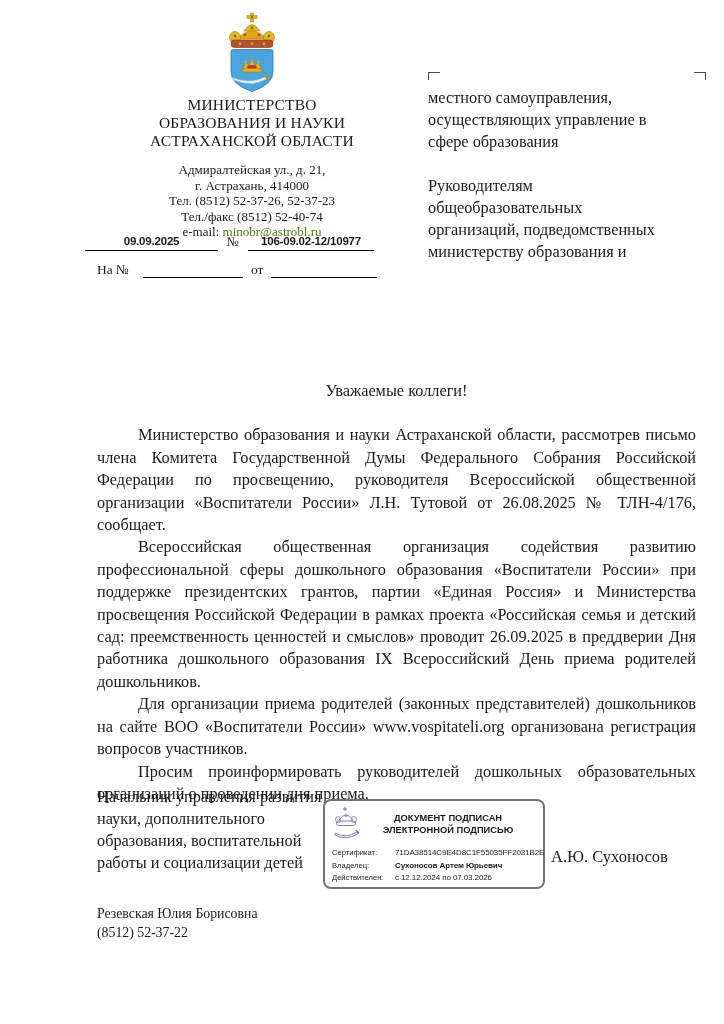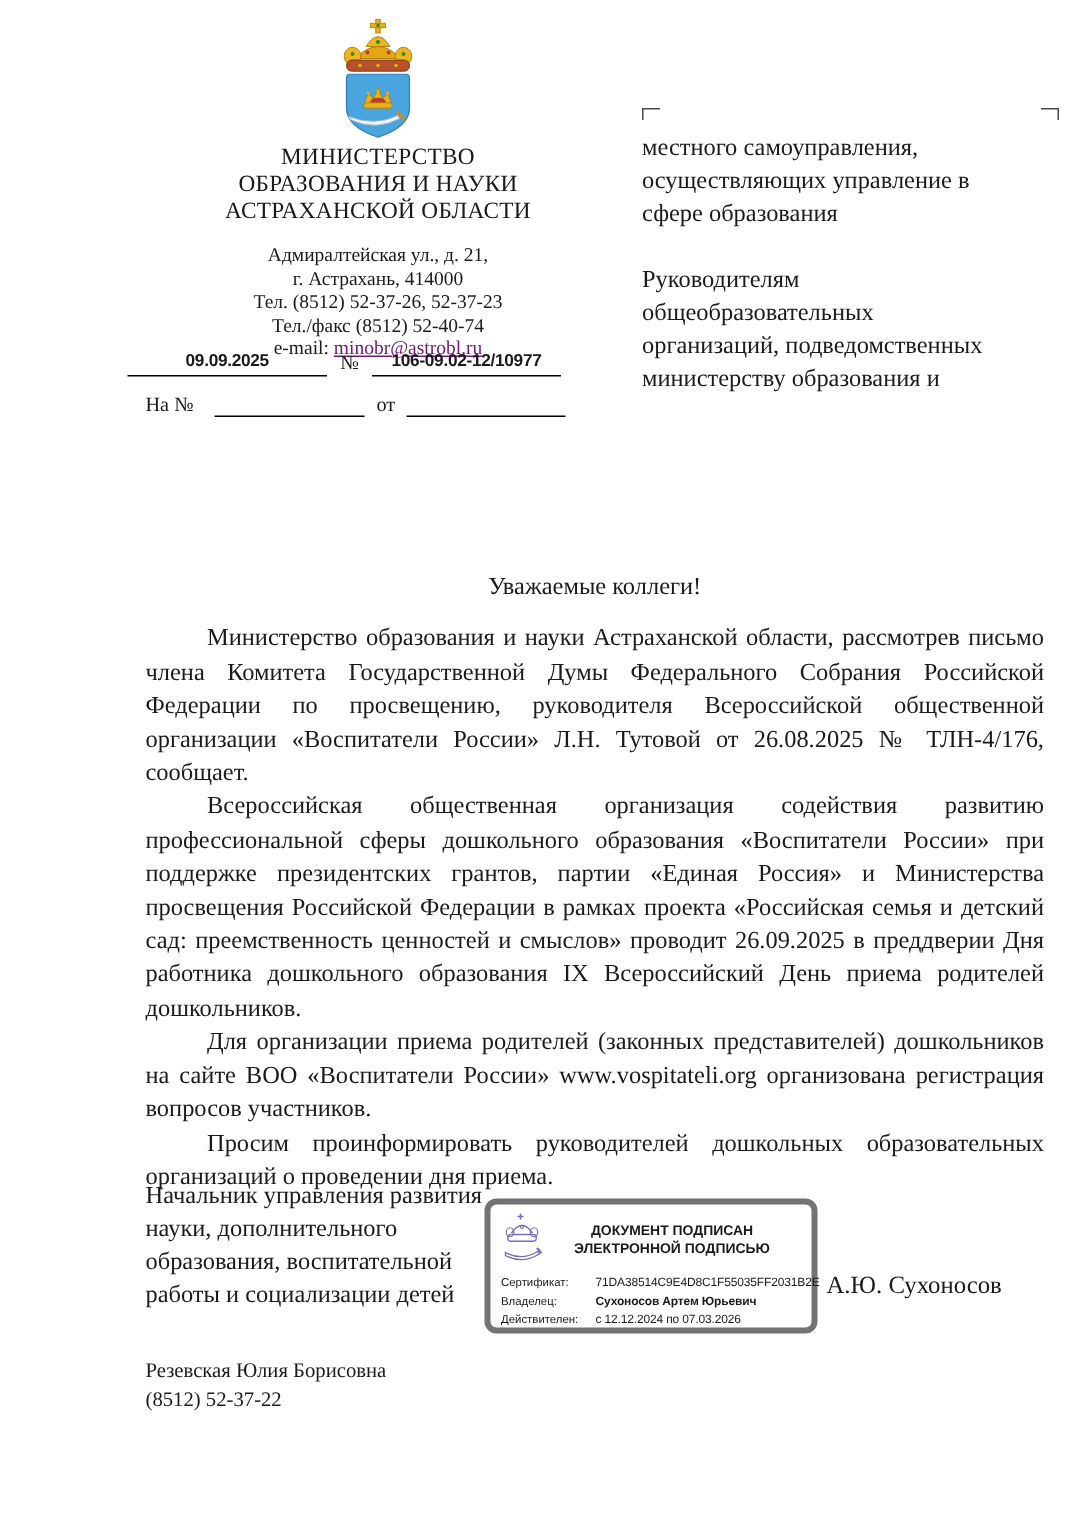--- a/index.html
+++ b/index.html
@@ -6,21 +6,21 @@
   .page{
     position:relative;width:724px;height:1024px;background:#ffffff;
     font-family:"Liberation Serif","DejaVu Serif",serif;color:#1a1a1a;
     overflow:hidden;margin:0 auto;
   }
   
   .left-col{position:absolute;left:92px;top:12px;width:320px;text-align:center;}
   .crest{display:block;margin:0 auto;}
   .ministry{margin-top:4px;font-weight:400;font-size:15.5px;line-height:18px;letter-spacing:.2px;}
   .address{margin-top:12px;font-size:13px;line-height:15.5px;}
-  .email{color:#701a75;text-decoration:underline;cursor:pointer;}
+  .email{color:#4d7c0f;cursor:pointer;}
   
   .ref-block{position:absolute;left:85px;top:234px;width:300px;font-size:13px;}
   .ref-row1{display:flex;align-items:flex-end;}
   .ucell{border-bottom:1px solid #000;text-align:center;padding-bottom:3px;
          font-family:"Liberation Sans","DejaVu Sans",sans-serif;font-size:11.5px;font-weight:700;letter-spacing:-.2px;}
   .u1{width:133px;}
   .nosign{width:24px;text-align:center;margin:0 3px 0 3px;font-size:13px;padding-bottom:1px;}
   .u2{width:126px;}
   .ref-row2{display:flex;align-items:flex-end;margin-top:11px;padding-left:12px;font-size:13.5px;}
   .uline{border-bottom:1px solid #000;height:15px;}
@@ -33,28 +33,28 @@
   .corner.l{left:0;border-left:1.5px solid #4a4a4a;}
   .corner.r{right:0;border-right:1.5px solid #4a4a4a;}
   
   .recipient{position:absolute;left:428px;top:72px;width:278px;font-size:16.3px;line-height:22px;}
   .recipient .txt{margin-top:8px;}
   .blk2{margin-top:22px;}
   .subject{position:absolute;left:108px;top:290px;width:262px;font-size:16.3px;line-height:22px;}
   .subject .txt{margin-top:7px;}
   
   .body{position:absolute;left:97px;top:380px;width:599px;font-size:16.3px;line-height:22.4px;}
-  .salutation{text-align:center;margin-bottom:12px;}
+  .salutation{text-align:center;margin-bottom:22px;}
   .body p{margin:0;text-align:justify;text-indent:41px;}
   
   .sig-title{position:absolute;left:97px;top:786px;width:300px;font-size:16.3px;line-height:22px;}
   .sig-name{position:absolute;left:551px;top:847px;font-size:16.5px;}
   
   .stamp{position:absolute;left:323px;top:799px;width:222px;height:90px;background:#fff;
-         border:4px solid #737373;border-radius:8px;box-sizing:border-box;padding:5px 7px 4px 7px;
+         border:2px solid #737373;border-radius:8px;box-sizing:border-box;padding:5px 7px 4px 7px;
          font-family:"Liberation Sans","DejaVu Sans",sans-serif;}
   .stamp-head{display:flex;}
   .stamp-emblem{flex:0 0 28px;}
   .stamp-title{flex:1;text-align:center;font-weight:700;font-size:9.3px;line-height:11.5px;margin-top:7px;}
   .stamp-rows{margin-top:3px;}
   .stamp-row{display:flex;line-height:12.5px;}
   .stamp-label{flex:0 0 63px;font-size:7.6px;}
   .stamp-value{font-size:8px;letter-spacing:-.1px;}
   .stamp-value.bold{font-weight:700;}
   

